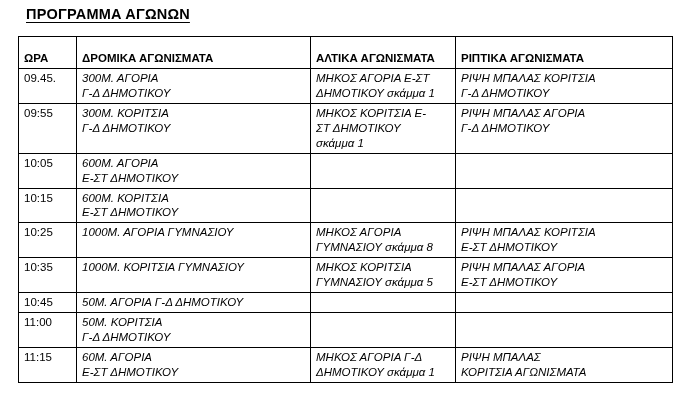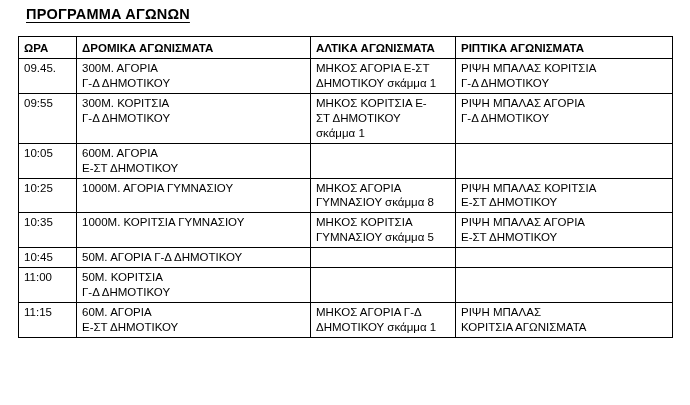--- a/index.html
+++ b/index.html
@@ -62,38 +62,39 @@
     border: 1px solid #000000;
     vertical-align: top;
     padding: 2px 4px 2px 5px;
     line-height: 1.30;
     text-align: left;
     word-wrap: break-word;
   }
 
   table.schedule thead th {
     font-weight: bold;
-    padding-top: 4px;
+    padding-top: 14px;
     padding-bottom: 2px;
     white-space: nowrap;
   }
 
   th.th-time { text-align: center; }
 
   td.time-cell {
     text-align: center;
     white-space: nowrap;
     padding-left: 2px;
     padding-right: 2px;
   }
 
   
   .ln {
     display: block;
     white-space: nowrap;
+    font-style: italic;
   }
 
   .empty-cell { }
 </style>
 </head>
 <body>
 
 <div class="page">
 
   <div class="doc-title">ΠΡΟΓΡΑΜΜΑ ΑΓΩΝΩΝ</div>
@@ -149,20 +150,29 @@
           <tr>
             <td class="time-cell">10:05</td>
             <td>
               <span class="ln">600Μ. ΑΓΟΡΙΑ</span>
               <span class="ln">Ε-ΣΤ ΔΗΜΟΤΙΚΟΥ</span>
             </td>
             <td class="empty-cell">&nbsp;</td>
             <td class="empty-cell">&nbsp;</td>
           </tr>
           <tr>
+            <td class="time-cell">10:15</td>
+            <td>
+              <span class="ln">600Μ. ΚΟΡΙΤΣΙΑ</span>
+              <span class="ln">Ε-ΣΤ ΔΗΜΟΤΙΚΟΥ</span>
+            </td>
+            <td class="empty-cell">&nbsp;</td>
+            <td class="empty-cell">&nbsp;</td>
+          </tr>
+          <tr>
             <td class="time-cell">10:25</td>
             <td>
               <span class="ln">1000Μ. ΑΓΟΡΙΑ ΓΥΜΝΑΣΙΟΥ</span>
             </td>
             <td>
               <span class="ln">ΜΗΚΟΣ ΑΓΟΡΙΑ</span>
               <span class="ln">ΓΥΜΝΑΣΙΟΥ σκάμμα 8</span>
             </td>
             <td>
               <span class="ln">ΡΙΨΗ ΜΠΑΛΑΣ ΚΟΡΙΤΣΙΑ</span>

